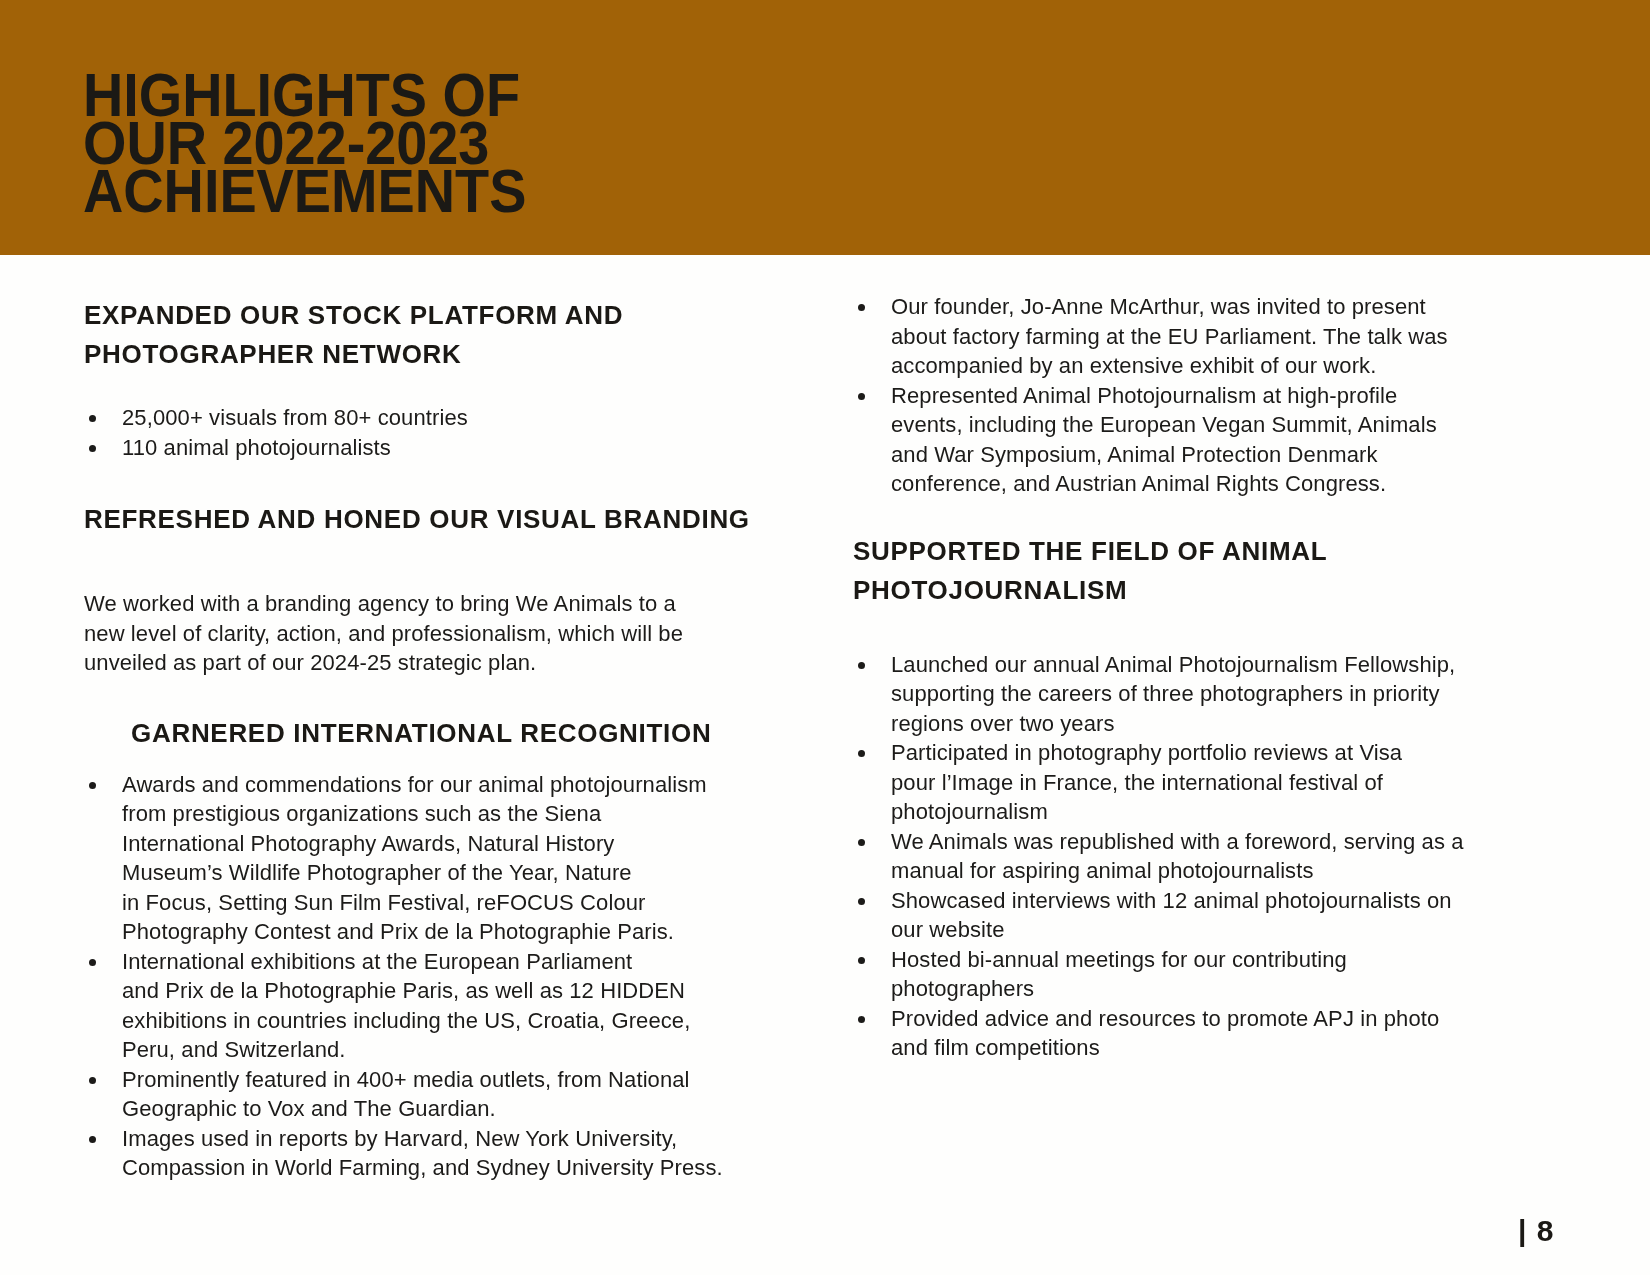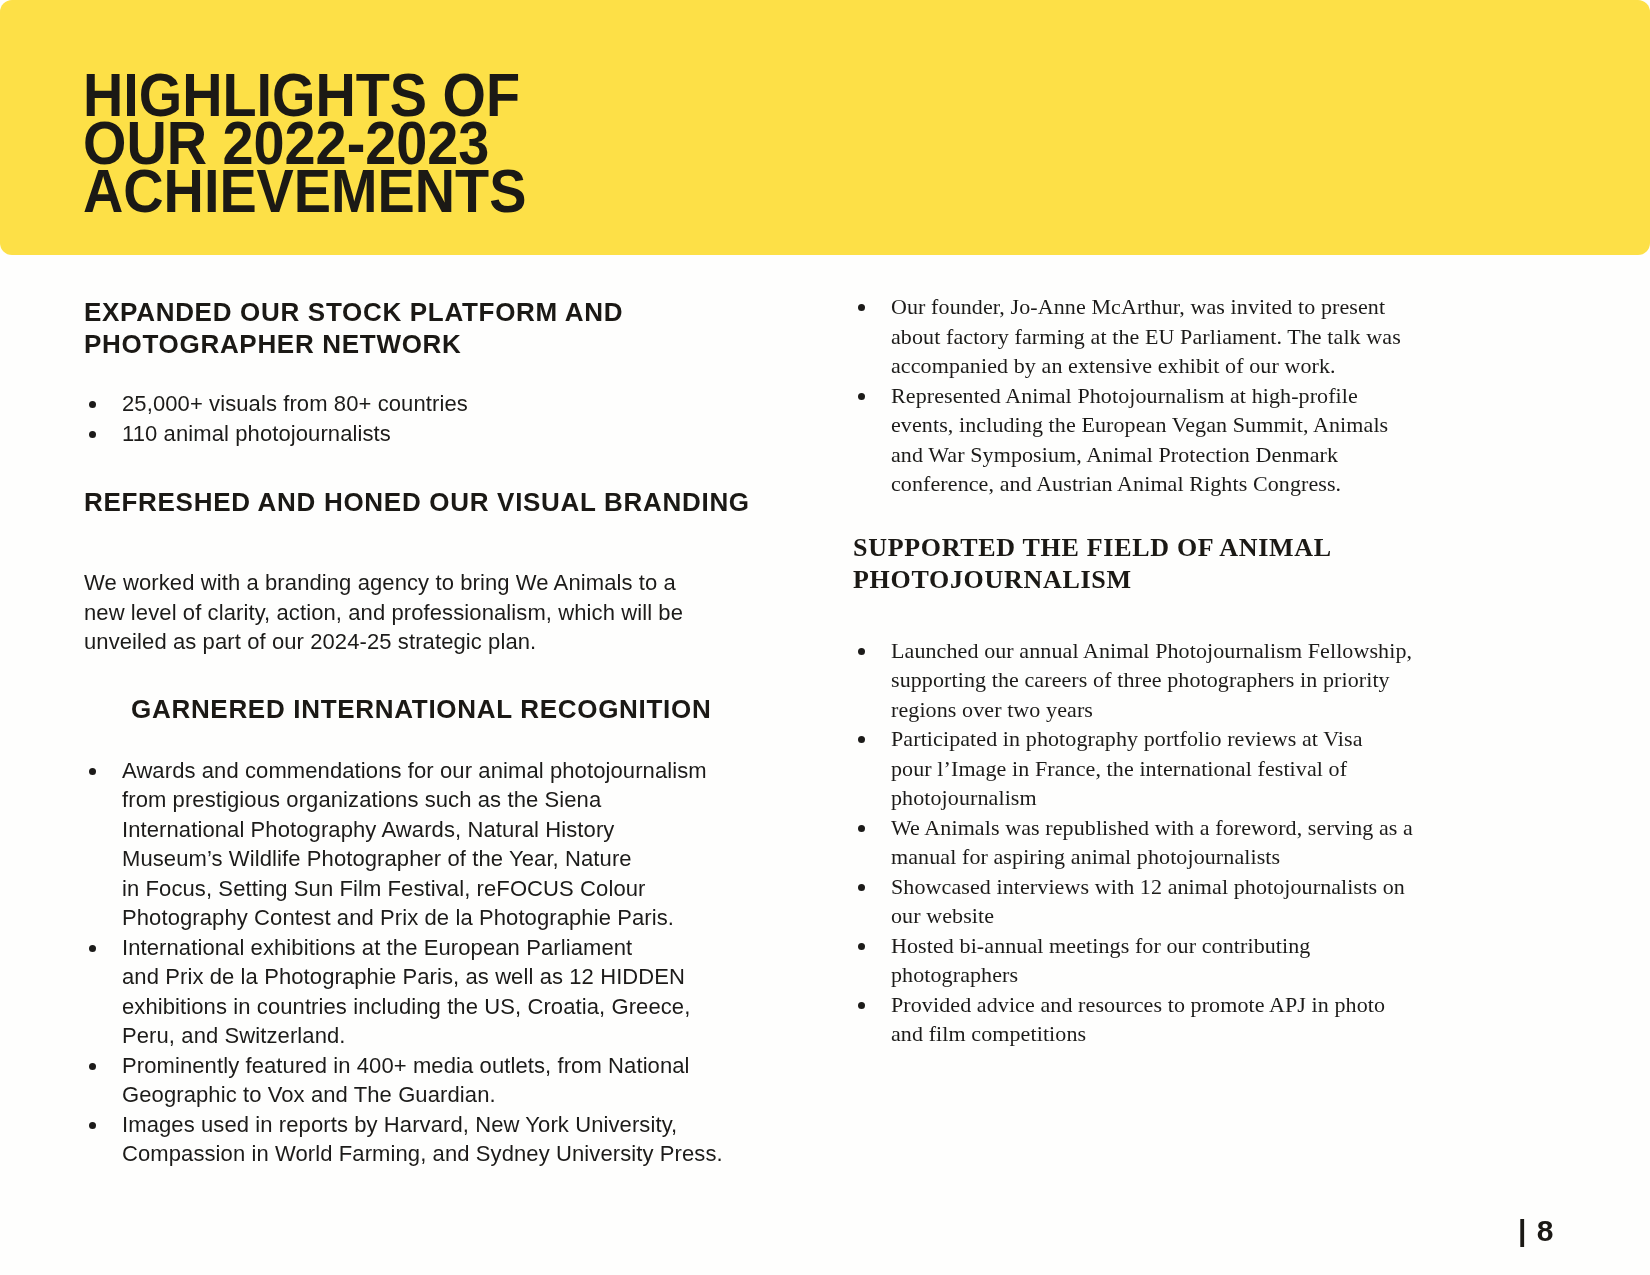--- a/index.html
+++ b/index.html
@@ -31,25 +31,25 @@
     color: #1B1915;
     white-space: pre-line;
     transform: scaleX(0.9);
     transform-origin: left top;
   }
   .col {
     position: absolute;
     width: 694px;
   }
   .col-left  { left: 84px;  top: 296px; }
-  .col-right { left: 853px; top: 292px; font-family: Liberation Serif, serif; }
+  .col-right { left: 853px; top: 292px; }
   .section-heading {
     margin: 0;
     font-size: 26px;
-    line-height: 32px;
+    line-height: 39px;
     font-weight: bold;
     letter-spacing: 0.7px;
     white-space: pre-line;
     color: #1B1915;
   }
   .body-text {
     margin: 0;
     font-size: 22px;
     line-height: 29.5px;
     letter-spacing: 0.1px;
@@ -77,40 +77,40 @@
     font-size: 22px;
     line-height: 29.5px;
     letter-spacing: 0.1px;
     white-space: pre-line;
   }
   
   .lc-ul1            { margin-top: 29px; text-align: right; }
   .lc-h2-branding    { margin-top: 38px; }
   .lc-paragraph      { margin-top: 50px; }
   .lc-h2-recognition { margin-top: 36px; margin-left: 47px; }
-  .lc-ul2            { margin-top: 31px; }
+  .lc-ul2            { margin-top: 17px; }
   .rc-h2             { margin-top: 33px; }
   .rc-ul2            { margin-top: 40px; }
   .page-number {
     position: absolute;
     left: 1518px;
     top: 1216px;
     font-size: 30px;
     line-height: 30px;
     font-weight: bold;
     letter-spacing: 1px;
     color: #1B1915;
   }
 </style>
 </head>
 <body>
 
 <div class="page" style="background: rgb(254, 254, 253); color: rgb(28, 27, 25);">
 
-  <header class="banner" style="background: #fde047; border-radius: 12px;">
+  <header class="banner" style="background: #a16207;">
     <h1 class="title">HIGHLIGHTS OF
 OUR 2022-2023
 ACHIEVEMENTS</h1>
   </header>
 
   <section class="col col-left">
 
     <h2 class="section-heading">EXPANDED OUR STOCK PLATFORM AND
 PHOTOGRAPHER NETWORK</h2>
 

